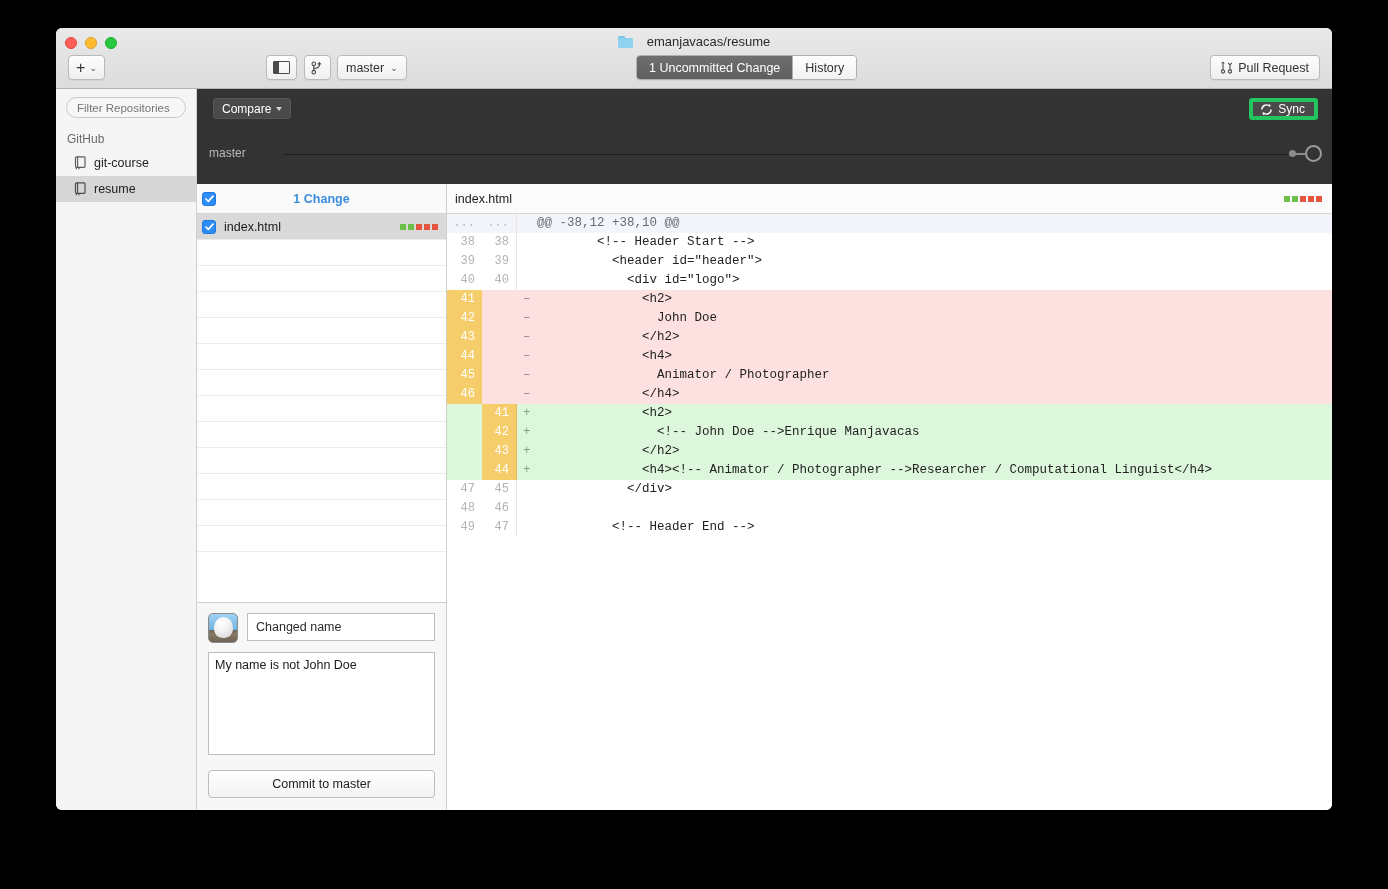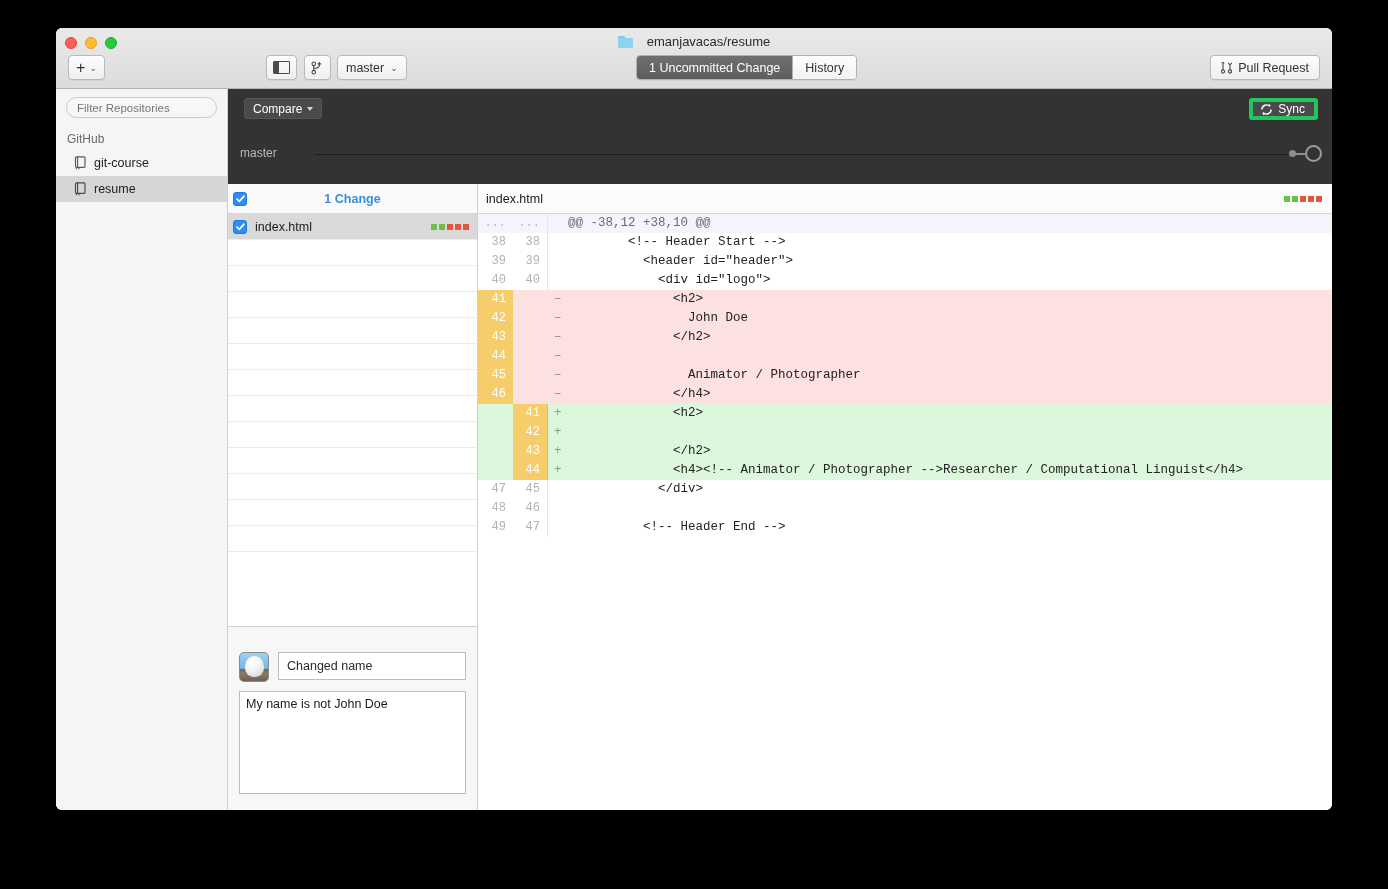--- a/index.html
+++ b/index.html
@@ -89,21 +89,21 @@
   .seg-sep { width: 1px; background: #b0b0b0; }
 
   .pr-btn { position: absolute; right: 12px; top: 1px; height: 25px; padding: 0 10px; gap: 6px; }
   .pr-ico { width: 11px; height: 13px; position: relative; }
 
   
   .body-row { display: flex; height: 721px; }
 
   
   .sidebar {
-    width: 172px; background: #f5f5f5;
+    width: 141px; background: #f5f5f5;
     border-right: 1px solid #cfcfcf; flex: none;
   }
   .filter-wrap { padding: 8px 10px 6px 10px; }
   .filter-input {
     width: 100%; height: 21px; border-radius: 11px;
     border: 1px solid #c9c9c9; background: #f7f7f7;
     font-size: 11.5px; color: #9a9a9a; padding: 0 10px;
     font-family: "Liberation Sans", sans-serif; outline: none;
   }
   .group-head { font-size: 12px; color: #6b6b6b; padding: 8px 0 4px 11px; }
@@ -197,21 +197,21 @@
   }
   .file-row.selected { background: #d9d9d9; }
   .file-row .fname { flex: 1; }
   .blank-row { height: 26px; border-bottom: 1px solid #ececec; }
   .diffsq { display: inline-flex; gap: 2px; }
   .diffsq i { width: 6px; height: 6px; display: block; }
 
   
   .commit-form {
     border-top: 1px solid #cfcfcf; background: #f7f7f7;
-    padding: 25px 11px 12px 11px; flex: none;
+    padding: 10px 11px 12px 11px; flex: none;
   }
   .cf-top { display: flex; gap: 9px; align-items: flex-start; }
   .avatar {
     width: 30px; height: 30px; border-radius: 5px; flex: none;
     background: linear-gradient(to bottom, #9fd3f2 0%, #72b6e4 55%, #6a6a62 58%, #8a7a64 72%, #6e6257 100%);
     position: relative; overflow: hidden;
     border: 1px solid #8a8a8a;
   }
   .avatar .ball {
     position: absolute; left: 5px; top: 3px; width: 19px; height: 21px;
@@ -435,20 +435,21 @@
             <div class="commit-form">
               <div class="cf-top">
                 <span class="avatar">
                   <span class="ball"></span>
                 </span>
                 <input class="summary-input" value="Changed name" style="">
               </div>
               <div class="desc-wrap">
                 <textarea class="desc-area" style="">My name is not John Doe</textarea>
               </div>
+              <button class="commit-btn">Commit to master</button>
             </div>
           </div>
 
           <div class="diff-panel">
             <div class="diff-tabbar">
               <span class="diff-tabname">index.html</span>
               <span class="diffsq">
                 <i style="background:#6cc04a"></i>
                   <i style="background:#6cc04a"></i>
                   <i style="background:#e3553c"></i>
@@ -496,20 +497,21 @@
                 <div class="dline del">
                   <span class="gut">43</span>
                   <span class="gut b"></span>
                   <span class="sign">–</span>
                   <span class="code">              &lt;/h2&gt;</span>
                 </div>
                 <div class="dline del">
                   <span class="gut">44</span>
                   <span class="gut b"></span>
                   <span class="sign">–</span>
+                  <span class="code">              &lt;h4&gt;</span>
                 </div>
                 <div class="dline del">
                   <span class="gut">45</span>
                   <span class="gut b"></span>
                   <span class="sign">–</span>
                   <span class="code">                Animator / Photographer</span>
                 </div>
                 <div class="dline del">
                   <span class="gut">46</span>
                   <span class="gut b"></span>
@@ -519,20 +521,21 @@
                 <div class="dline add">
                   <span class="gut"></span>
                   <span class="gut b">41</span>
                   <span class="sign">+</span>
                   <span class="code">              &lt;h2&gt;</span>
                 </div>
                 <div class="dline add">
                   <span class="gut"></span>
                   <span class="gut b">42</span>
                   <span class="sign">+</span>
+                  <span class="code">                &lt;!-- John Doe --&gt;Enrique Manjavacas</span>
                 </div>
                 <div class="dline add">
                   <span class="gut"></span>
                   <span class="gut b">43</span>
                   <span class="sign">+</span>
                   <span class="code">              &lt;/h2&gt;</span>
                 </div>
                 <div class="dline add">
                   <span class="gut"></span>
                   <span class="gut b">44</span>

